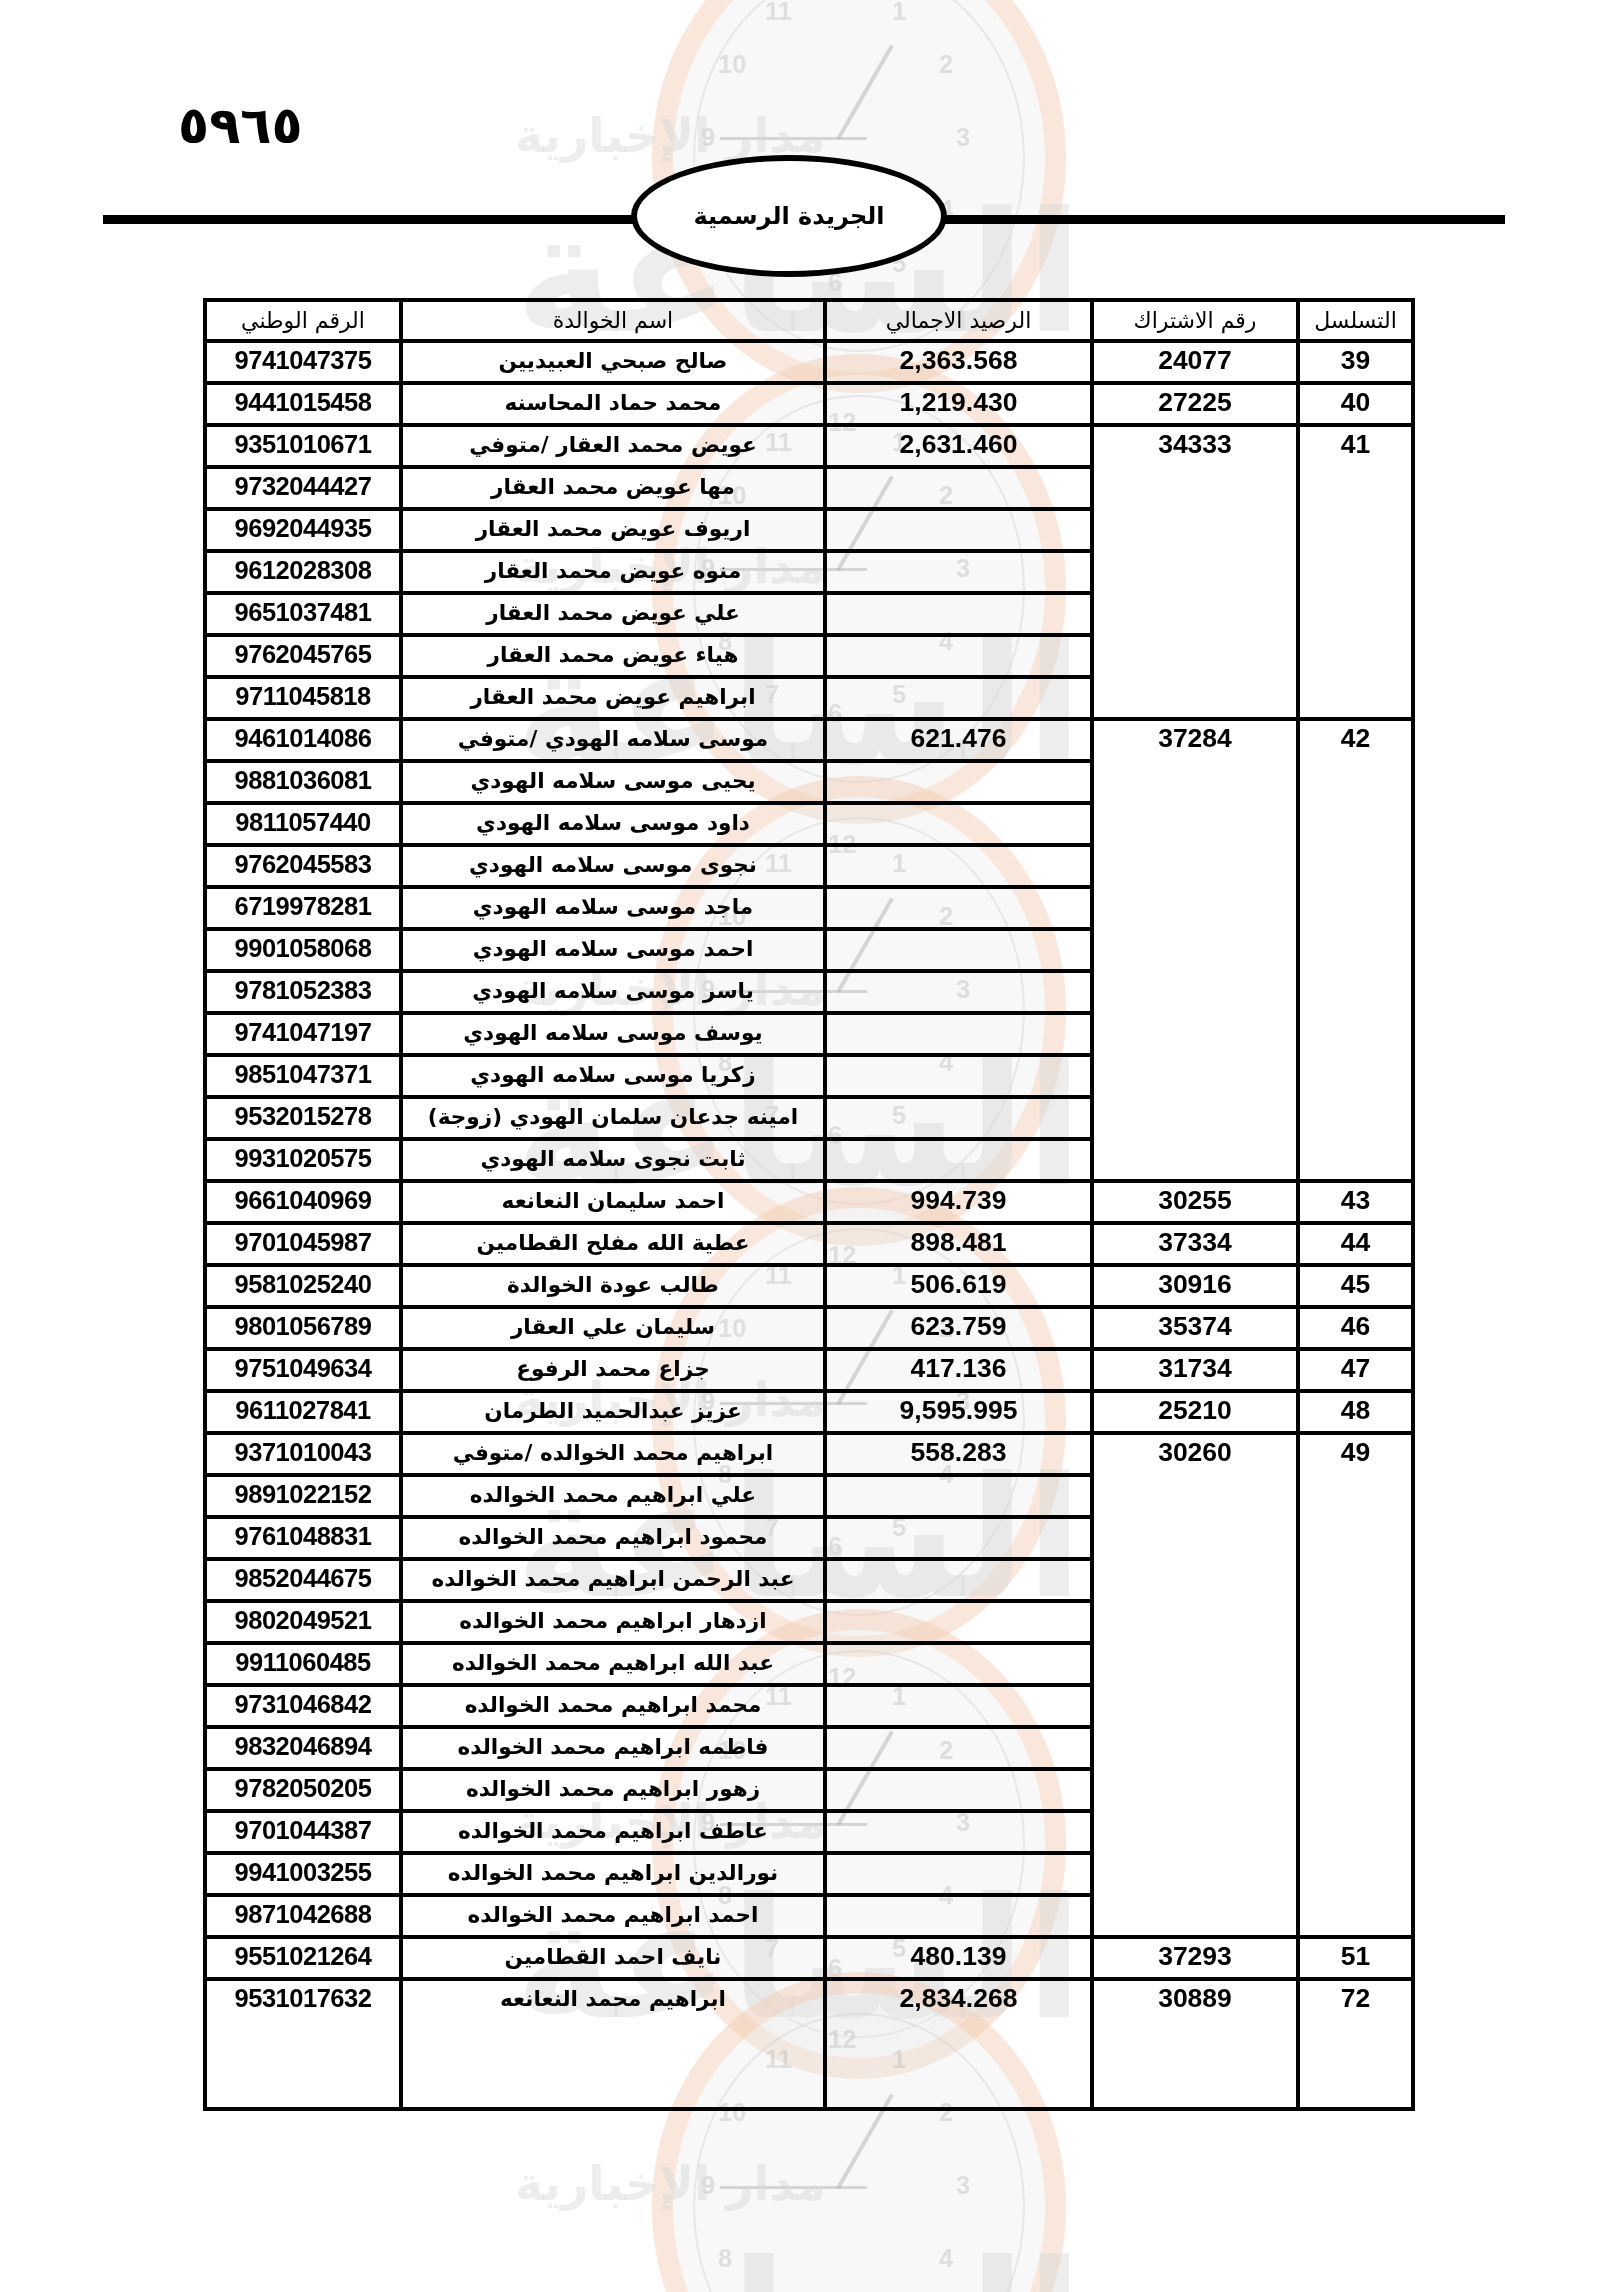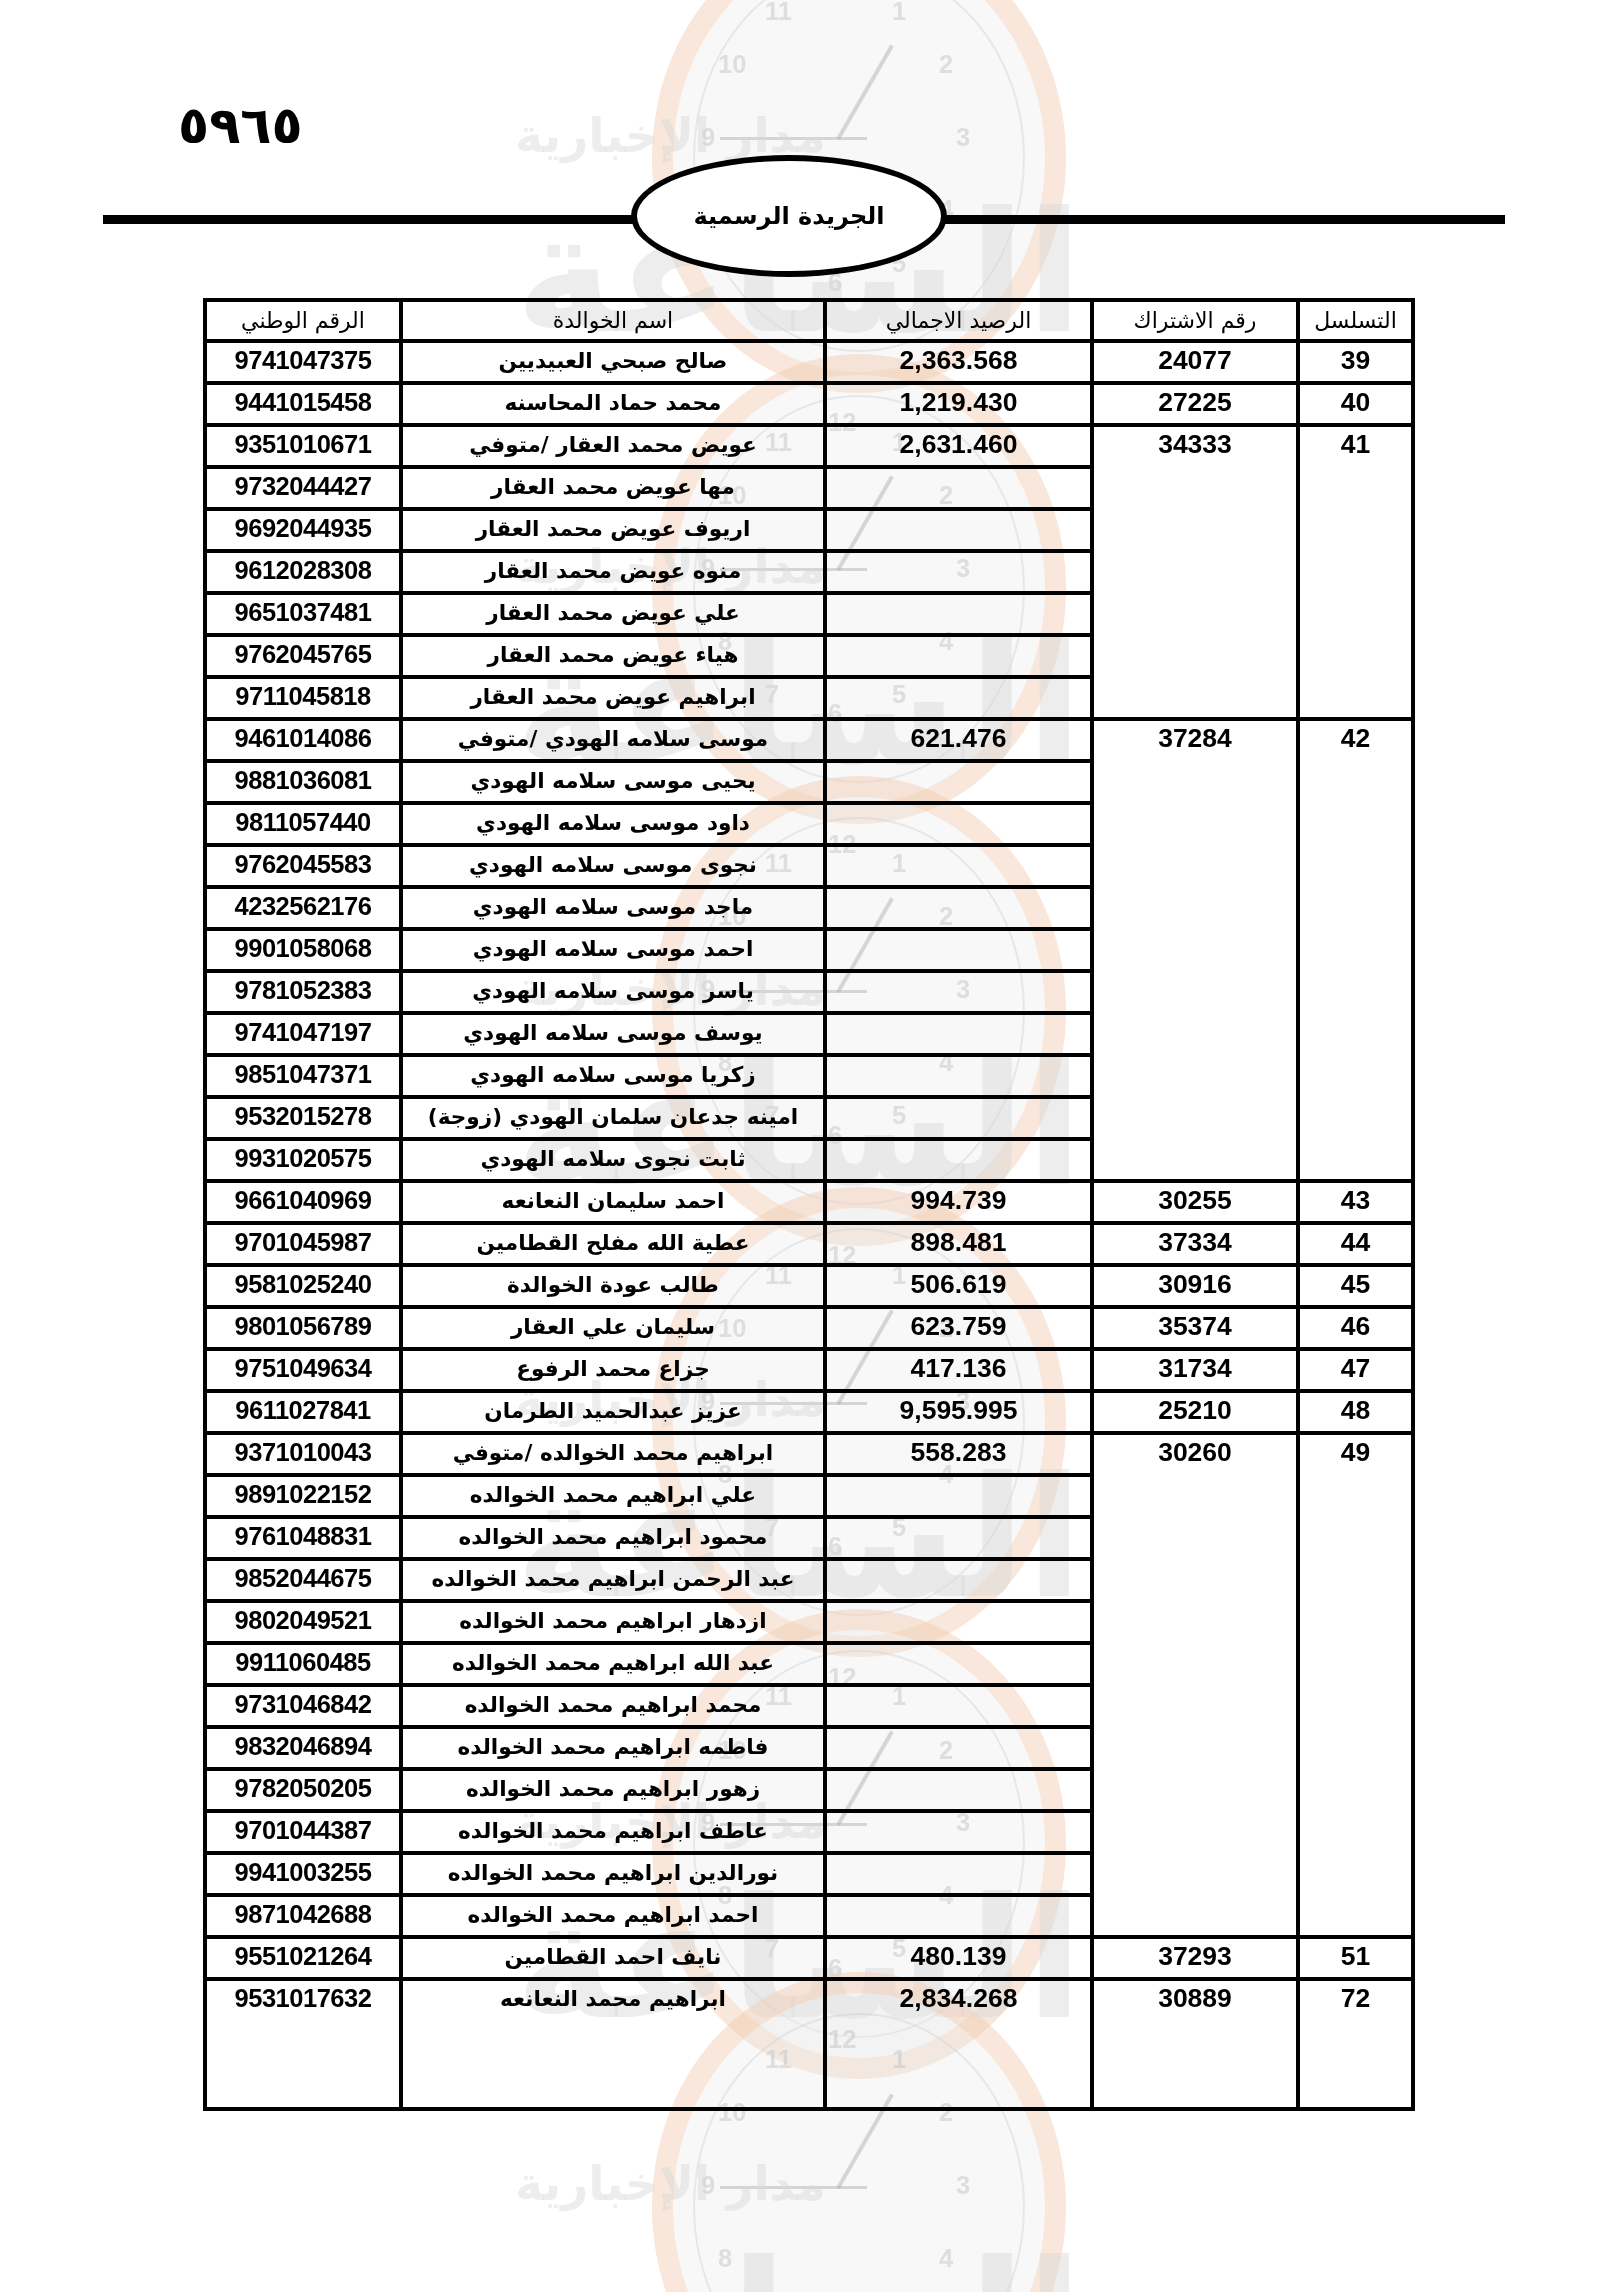--- a/index.html
+++ b/index.html
@@ -360,21 +360,21 @@
           <td class="col-id">9811057440</td>
         </tr>
         <tr>
           <td></td>
           <td class="col-name">نجوى موسى سلامه الهودي</td>
           <td class="col-id">9762045583</td>
         </tr>
         <tr>
           <td></td>
           <td class="col-name">ماجد موسى سلامه الهودي</td>
-          <td class="col-id">4232562176</td>
+          <td class="col-id">6719978281</td>
         </tr>
         <tr>
           <td></td>
           <td class="col-name">احمد موسى سلامه الهودي</td>
           <td class="col-id">9901058068</td>
         </tr>
         <tr>
           <td></td>
           <td class="col-name">ياسر موسى سلامه الهودي</td>
           <td class="col-id">9781052383</td>

